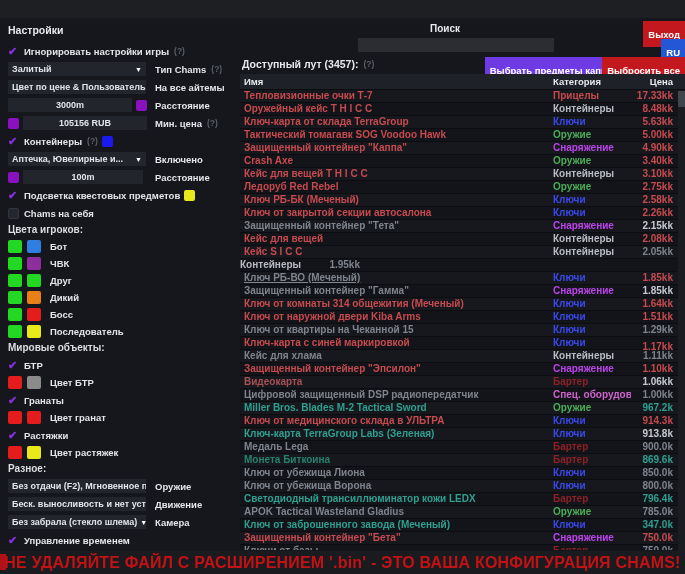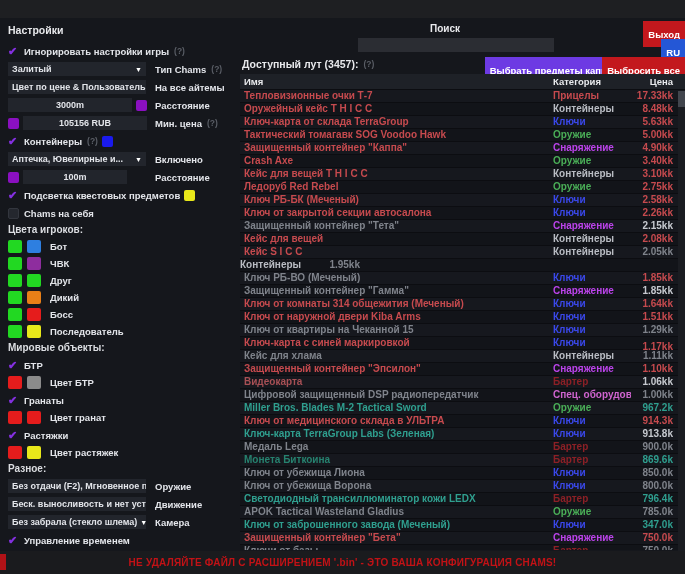--- a/index.html
+++ b/index.html
@@ -9,21 +9,21 @@
     background: #15171c;
     font-family: "Liberation Sans", sans-serif;
     overflow: hidden;
     color: #dfe1e6;
   }
   .topstrip { position:absolute; top:0; left:0; width:685px; height:18px; background:#1e1f22; }
   .footerbar {
     position:absolute; bottom:0; left:0; width:685px; height:23px; background:#1a1b1e;
     display:flex; align-items:center; justify-content:center;
   }
-  .warn-text { color:#c21216; font-size:10px; font-weight:bold; letter-spacing:.2px; }
+  .warn-text { color:#c21216; font-size:16px; font-weight:bold; letter-spacing:.2px; }
   .corner-red { position:absolute; left:0; bottom:4px; width:6px; height:16px; background:#b11217; }
 
   
   .sidebar { position:absolute; left:8px; top:24px; width:228px; }
   .side-title { font-size:10.5px; font-weight:bold; color:#e8e9ec; margin-bottom:8px; }
   .srow { display:flex; align-items:center; height:14px; margin-bottom:4px; }
   .leftpart { width:140px; display:flex; align-items:center; flex:none; }
   .field {
     background:#22252c; height:14px; display:flex; align-items:center;
     font-size:9px; font-weight:bold; color:#e3e5ea; overflow:hidden; white-space:nowrap;
@@ -142,21 +142,21 @@
         <span>Аптечка, Ювелирные и...</span>
         <span class="arrow">▼</span>
       </div>
     </div>
     <span class="lbl">Включено</span>
   </div>
 
   <div class="srow">
     <div class="leftpart">
       <span class="sw before" style="background: rgb(138, 16, 192);"></span>
-      <div class="field inputf" style="width:104px;">100m</div>
+      <div class="field inputf" style="width:120px;">100m</div>
     </div>
     <span class="lbl">Расстояние</span>
   </div>
 
   <div class="srow">
     <span class="chk">✔</span>
     <span class="chklbl">Подсветка квестовых предметов</span>
     <span class="sw after" style="background: rgb(232, 232, 26);"></span>
   </div>
 
@@ -354,21 +354,21 @@
         <div class="trow">
           <span class="c-name" style="color: rgb(198, 74, 78);">Кейс S I C C</span>
           <span class="c-cat" style="color: rgb(185, 188, 195);">Контейнеры</span>
           <span class="c-price" style="color: rgb(127, 131, 139);">2.05kk</span>
         </div>
         <div class="trow alt">
           <span class="c-cat" style="color: rgb(185, 188, 195);">Контейнеры</span>
           <span class="c-price" style="color: rgb(127, 131, 139);">1.95kk</span>
         </div>
         <div class="trow">
-          <span class="c-name" style="color: rgb(127, 131, 139);">Ключ РБ-ВО (Меченый)</span>
+          <span class="c-name" style="color: rgb(127, 131, 139); text-decoration: underline;">Ключ РБ-ВО (Меченый)</span>
           <span class="c-cat" style="color: rgb(58, 72, 234);">Ключи</span>
           <span class="c-price" style="color: rgb(198, 74, 78);">1.85kk</span>
         </div>
         <div class="trow alt">
           <span class="c-name" style="color: rgb(127, 131, 139);">Защищенный контейнер "Гамма"</span>
           <span class="c-cat" style="color: rgb(187, 67, 234);">Снаряжение</span>
           <span class="c-price" style="color: rgb(198, 201, 207);">1.85kk</span>
         </div>
         <div class="trow">
           <span class="c-name" style="color: rgb(198, 74, 78);">Ключ от комнаты 314 общежития (Меченый)</span>

